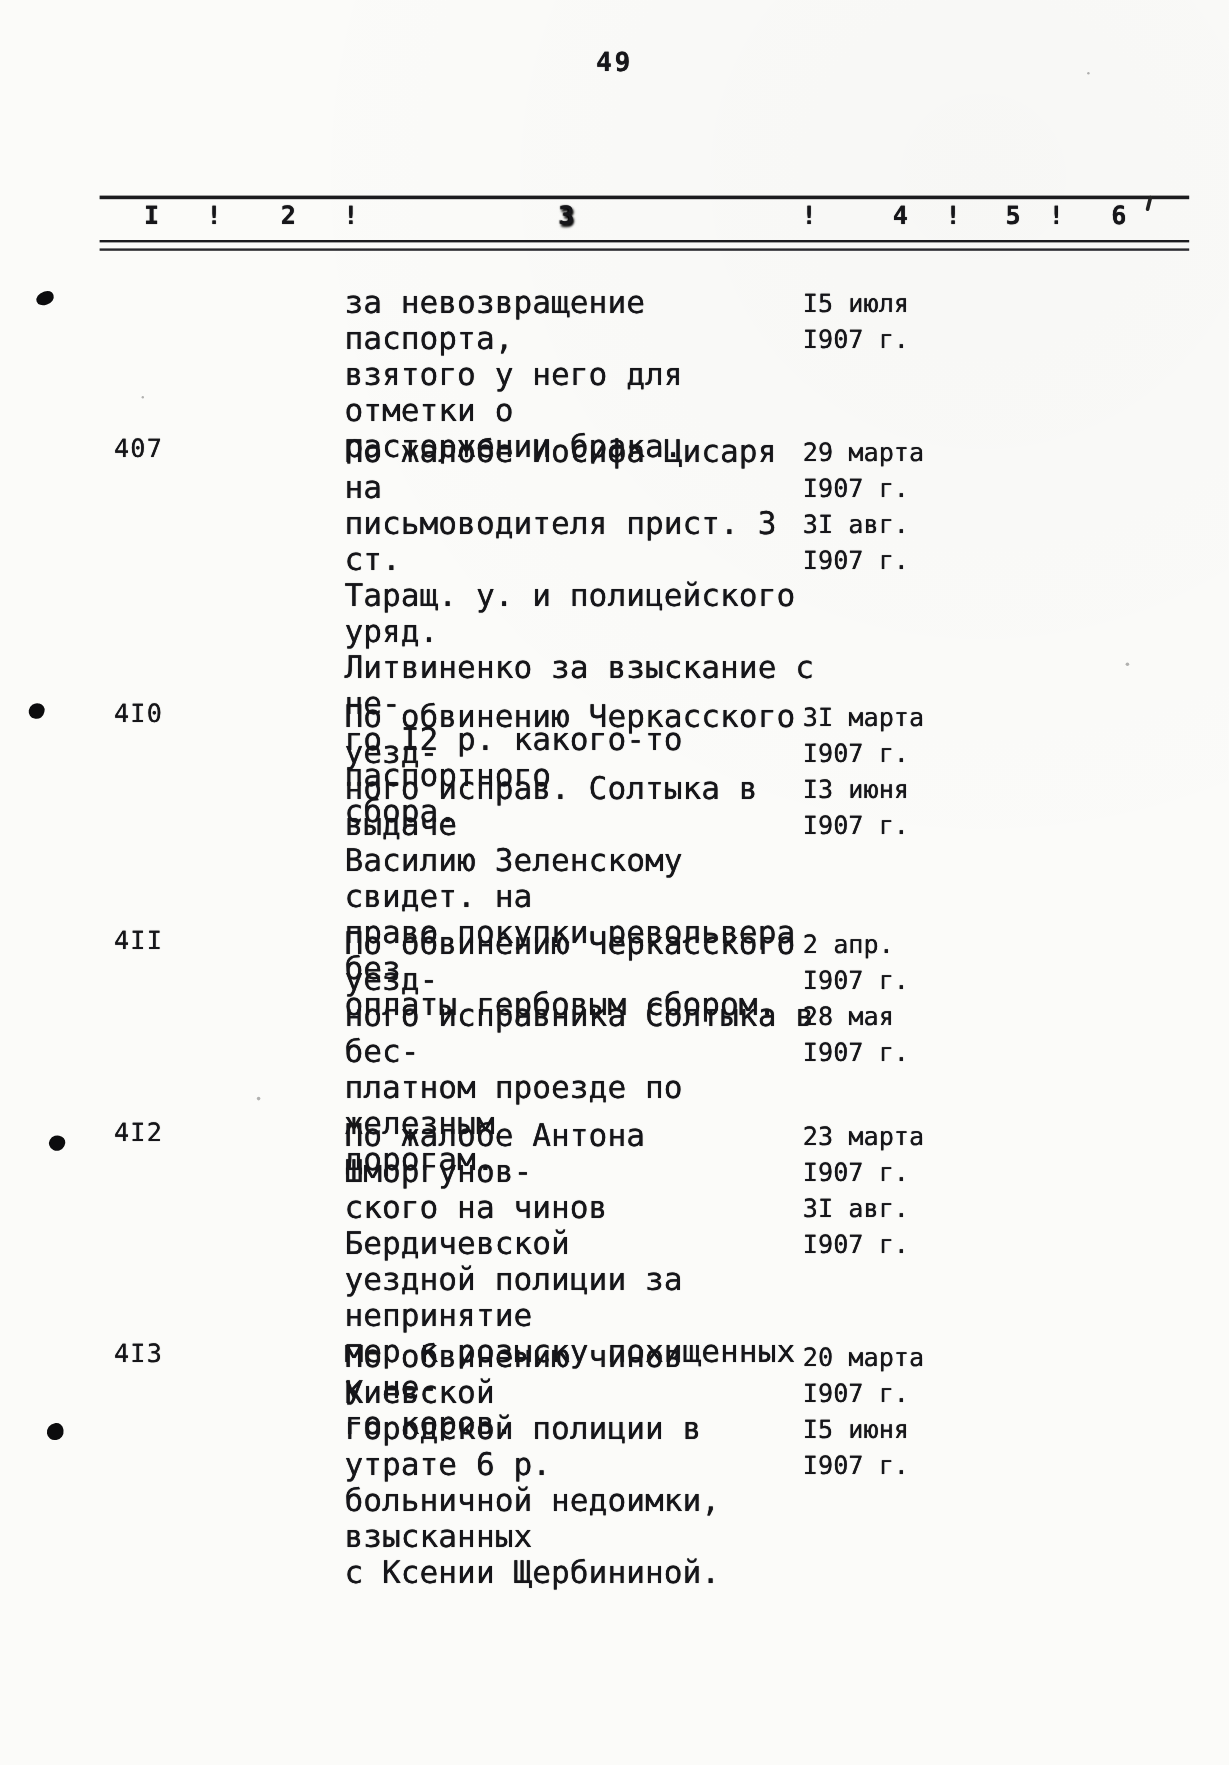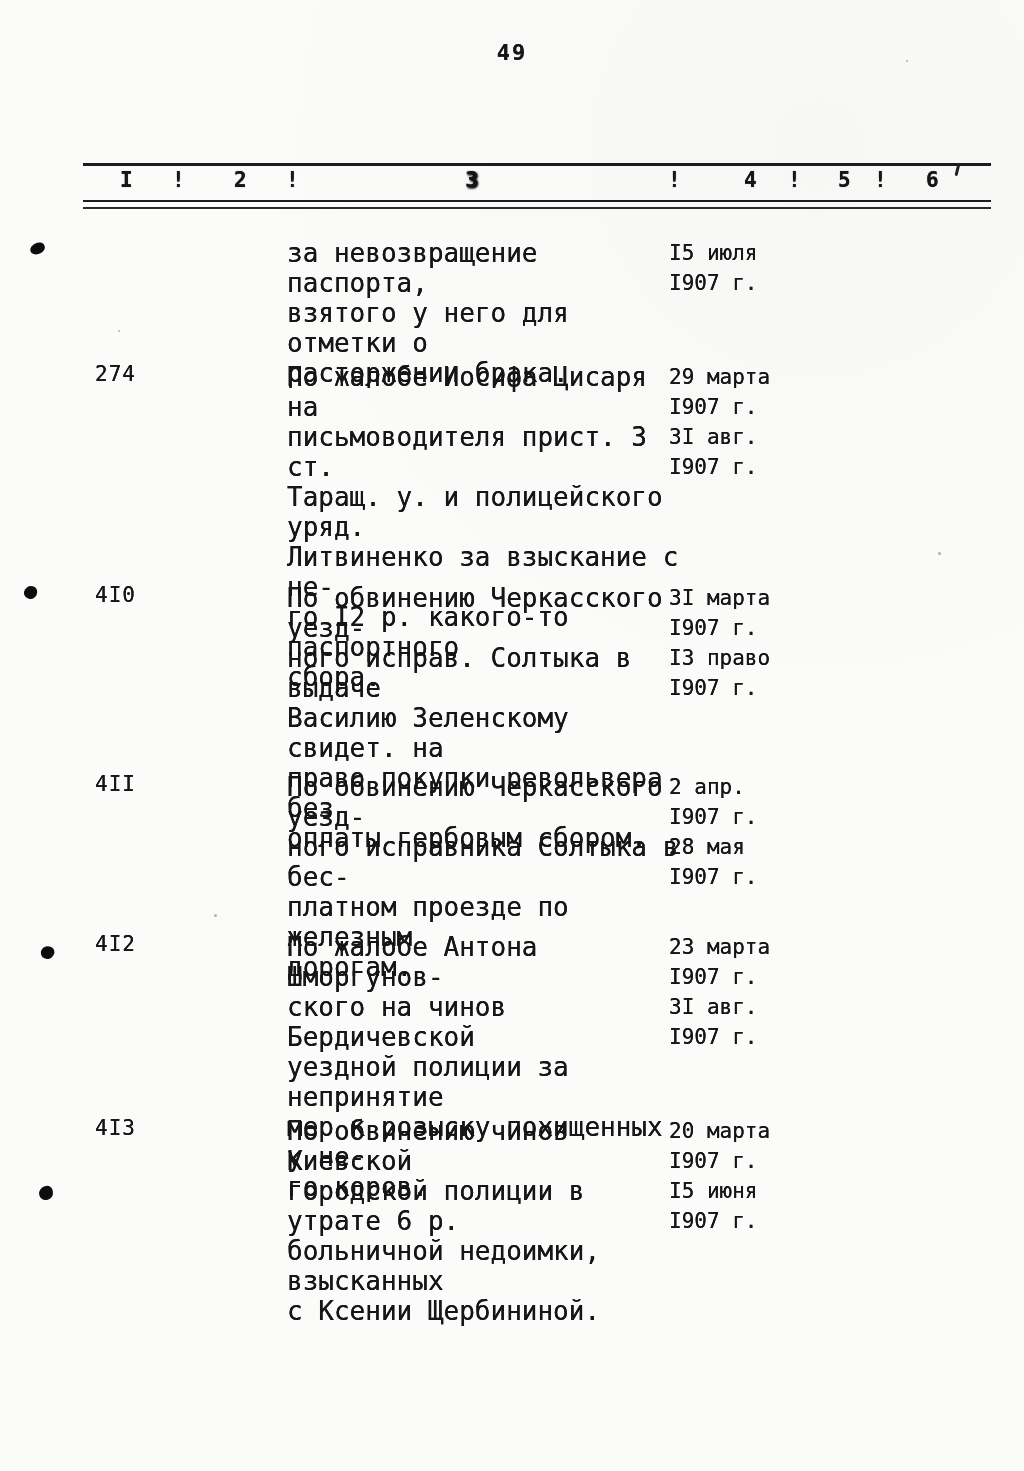--- a/index.html
+++ b/index.html
@@ -91,21 +91,21 @@
   <div class="entry e0">
     <div class="entry-number"></div>
     <div class="entry-desc">за невозвращение паспорта,
 взятого у него для отметки о
 расторжении брака.</div>
     <div class="entry-dates">I5 июля
 I907 г.</div>
   </div>
 
   <div class="entry e1">
-    <div class="entry-number">274</div>
+    <div class="entry-number">407</div>
     <div class="entry-desc">По жалобе Иосифа Цисаря на
 письмоводителя прист. 3 ст.
 Таращ. у. и полицейского уряд.
 Литвиненко за взыскание с не-
 го I2 р. какого-то паспортного
 сбора.</div>
     <div class="entry-dates">29 марта
 I907 г.
 3I авг.
 I907 г.</div>
@@ -113,21 +113,21 @@
 
   <div class="entry e2">
     <div class="entry-number">4I0</div>
     <div class="entry-desc">По обвинению Черкасского уезд-
 ного исправ. Солтыка в выдаче
 Василию Зеленскому свидет. на
 право покупки револьвера без
 оплаты гербовым сбором.</div>
     <div class="entry-dates">3I марта
 I907 г.
-I3 право
+I3 июня
 I907 г.</div>
   </div>
 
   <div class="entry e3">
     <div class="entry-number">4II</div>
     <div class="entry-desc">По обвинению Черкасского уезд-
 ного исправника Солтыка в бес-
 платном проезде по железным
 дорогам.</div>
     <div class="entry-dates">2 апр.

